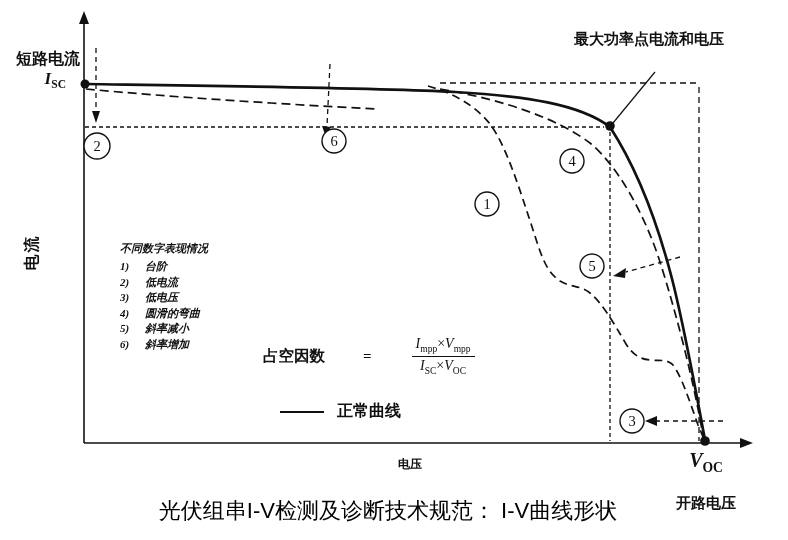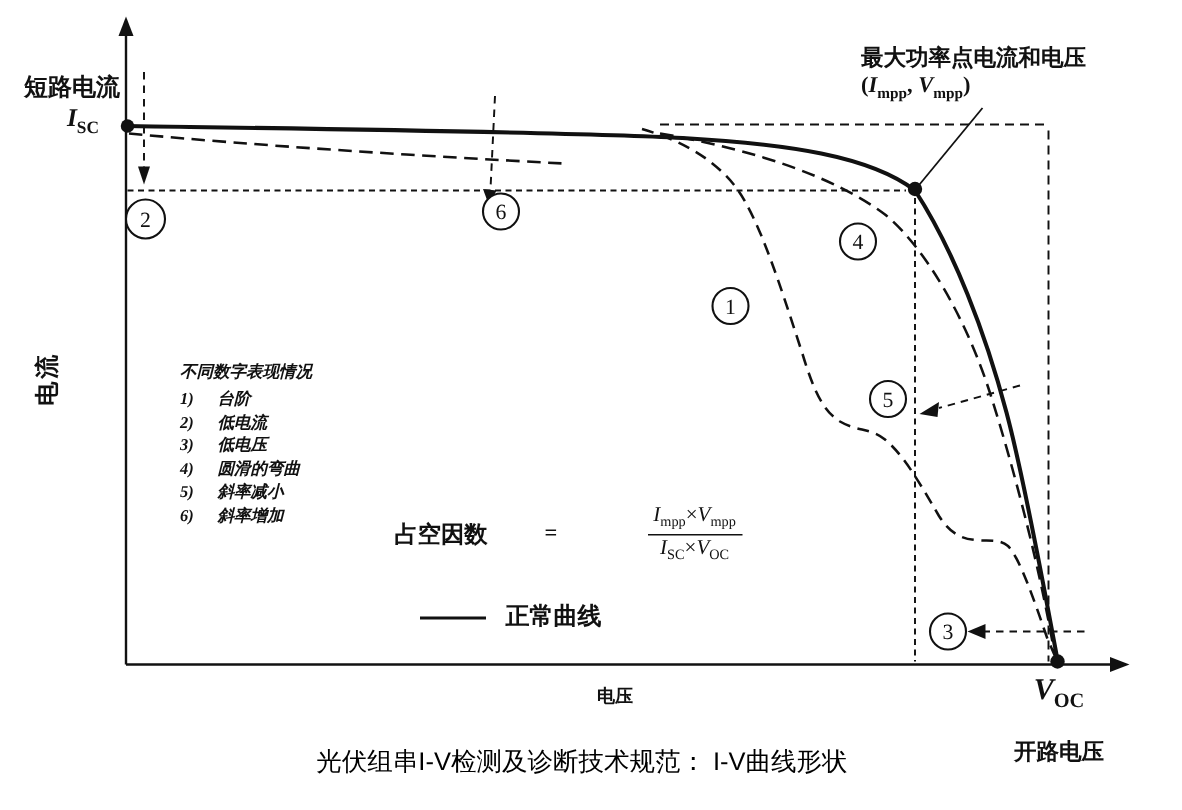--- a/index.html
+++ b/index.html
@@ -30,29 +30,29 @@
   
   .legend{left:120px;top:241px;font-size:11px;line-height:1.28;font-style:italic;}
   .legend-title{margin-bottom:4px;}
   .legend-row{display:flex;margin-top:1.5px;font-weight:700;}
   .legend-num{width:24px;font-weight:600;}
   .legend-lab{margin-left:1px;}
   
   .formula{left:263px;top:336px;display:flex;align-items:center;gap:36px;}
   .f-label{font-size:15.5px;}
   .f-eq{margin:0 4px 0 2px;font-size:15px;font-weight:700;}
-  .frac{display:inline-flex;flex-direction:column;text-align:center;font-size:14px;line-height:1.15;margin-left:20px;}
+  .frac{display:inline-flex;flex-direction:column;text-align:center;font-size:14px;line-height:1.15;}
   .frac .num{border-bottom:1.4px solid #111;padding:0 4px 1px 4px;}
   .frac .den{padding-top:1px;}
   
   .normal-legend{left:280px;top:401px;display:flex;align-items:center;}
   .normal-line{width:44px;height:0;border-top:2.4px solid #111;margin-right:13px;}
   .normal-lab{font-size:16px;}
   
-  .caption{left:0;top:496px;width:776px;text-align:center;font-size:17px;color:#000;
+  .caption{left:0;top:496px;width:776px;text-align:center;font-size:22px;color:#000;
            font-family:"Liberation Sans",sans-serif;font-weight:400;}
 </style>
 </head>
 <body>
 
 <div class="stage">
 
   <svg width="788" height="540" viewBox="0 0 788 540">
 
     <g stroke="#111" stroke-width="1.6" fill="none">
@@ -135,21 +135,20 @@
   <div class="abs ylabel cn">电流</div>
   <div class="abs xlabel cn">电压</div>
 
   <div class="abs voc-block">
     <div class="voc-sym"><span class="var">V</span><sub>OC</sub></div>
     <div class="voc-title cn">开路电压</div>
   </div>
 
   <div class="abs mpp-block">
     <div class="mpp-title cn">最大功率点电流和电压</div>
-    <div class="mpp-sym"><span>(</span><span class="var">I</span><sub>mpp</sub><span>, </span><span class="var">V</span><sub>mpp</sub><span>)</span></div>
   </div>
 
   <div class="abs legend">
     <div class="legend-title cn">不同数字表现情况</div>
     <div class="legend-row">
       <span class="legend-num">1)</span>
       <span class="legend-lab">台阶</span>
     </div>
     <div class="legend-row">
       <span class="legend-num">2)</span>

